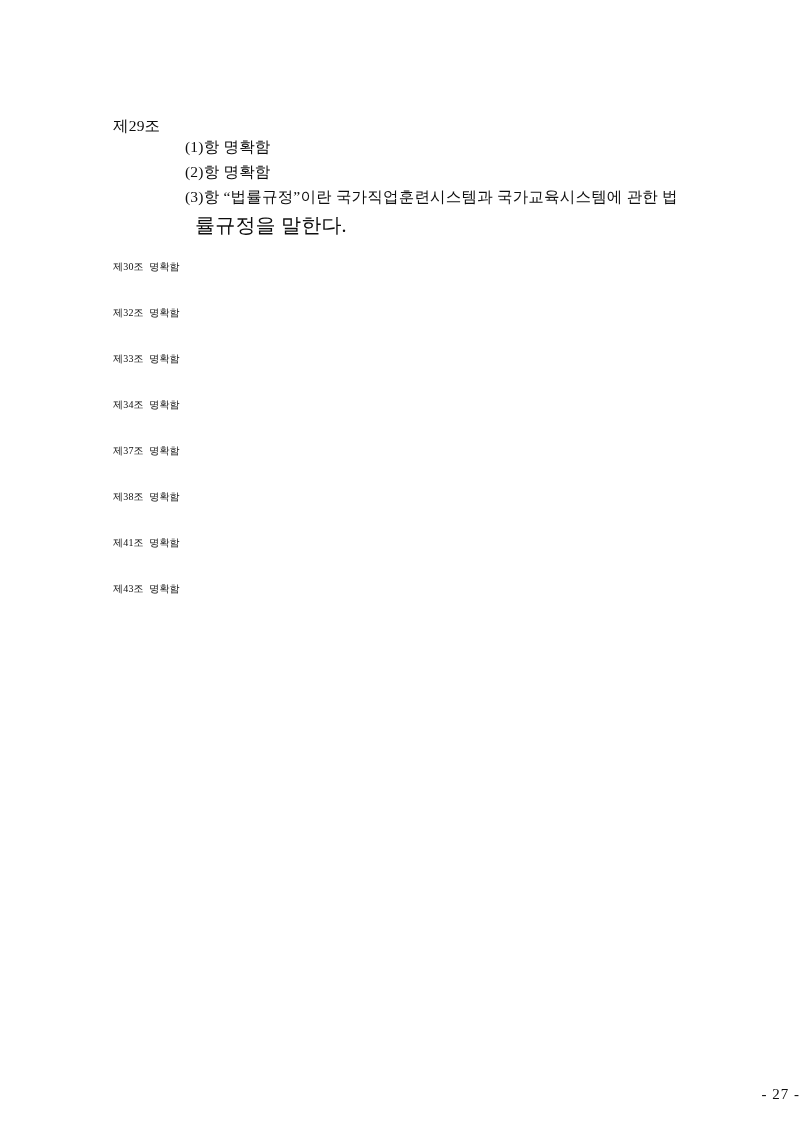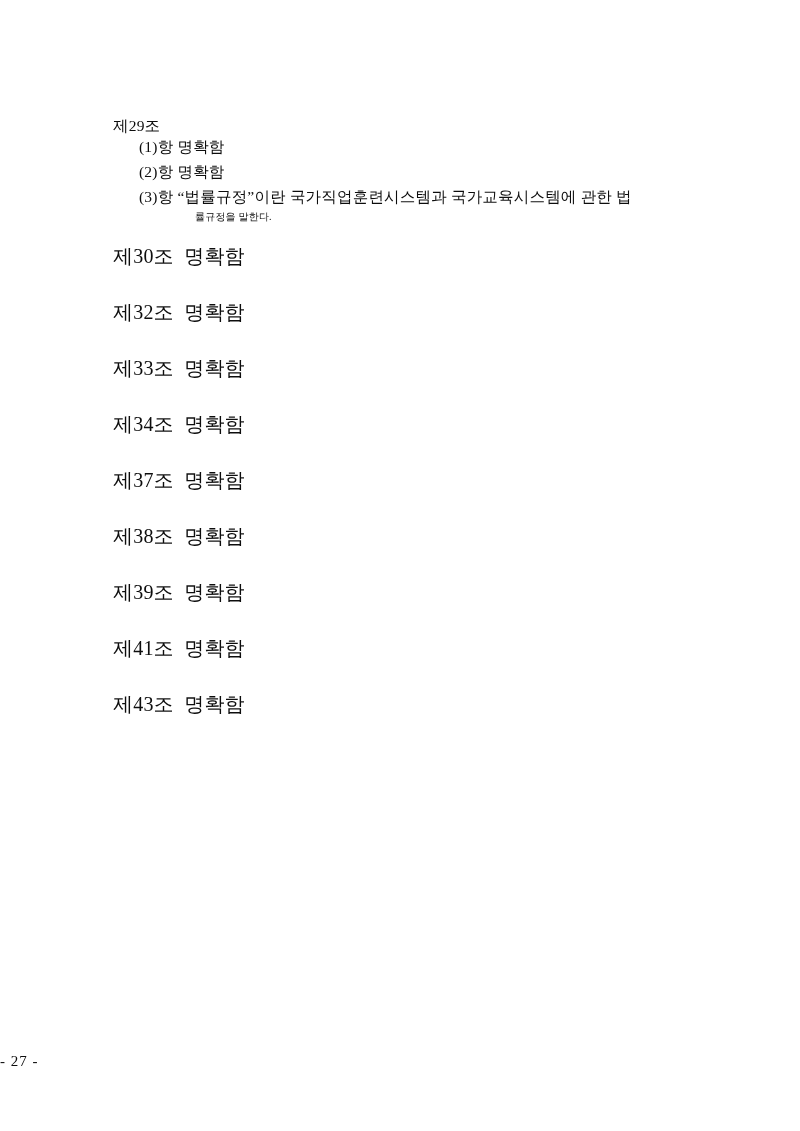--- a/index.html
+++ b/index.html
@@ -38,52 +38,53 @@
   }
   .clause {
     font-size: 15.5px;
     line-height: 1.62;
     padding-left: 26px;
     text-indent: 0;
     letter-spacing: 0.2px;
   }
   .clause .clause-num {
     display: inline;
+    margin-left: 46px;
   }
   .clause.wrapped {
     padding-left: 26px;
   }
   .clause-body {
     display: inline;
   }
   .clause-cont {
-    font-size: 10px;
+    font-size: 20px;
     line-height: 1.62;
     padding-left: 56px;
     letter-spacing: 0.2px;
   }
   .spacer-after-clauses {
     height: 21px;
   }
   .simple-article {
-    font-size: 20px;
+    font-size: 10px;
     line-height: 1.0;
     letter-spacing: 0.2px;
     margin-bottom: 36px;
     white-space: pre;
   }
   .simple-article:first-of-type {
     margin-top: 0;
   }
   .page-number {
     position: absolute;
     left: 0;
     right: 0;
-    top: 1053px;
-    text-align: left;
+    top: 1086px;
+    text-align: right;
     font-size: 15px;
     letter-spacing: 1px;
     color: #0d0d0d;
   }
 </style>
 </head>
 <body>
 
 <div class="page">
 
@@ -107,19 +108,18 @@
   </div>
 
   <div class="spacer-after-clauses"></div>
 
   <div class="simple-article">제30조  명확함</div>
   <div class="simple-article">제32조  명확함</div>
   <div class="simple-article">제33조  명확함</div>
   <div class="simple-article">제34조  명확함</div>
   <div class="simple-article">제37조  명확함</div>
   <div class="simple-article">제38조  명확함</div>
-  <div class="simple-article">제39조  명확함</div>
   <div class="simple-article">제41조  명확함</div>
   <div class="simple-article">제43조  명확함</div>
 
   <div class="page-number">- 27 -</div>
 
 </div>
 
 </body></html>

